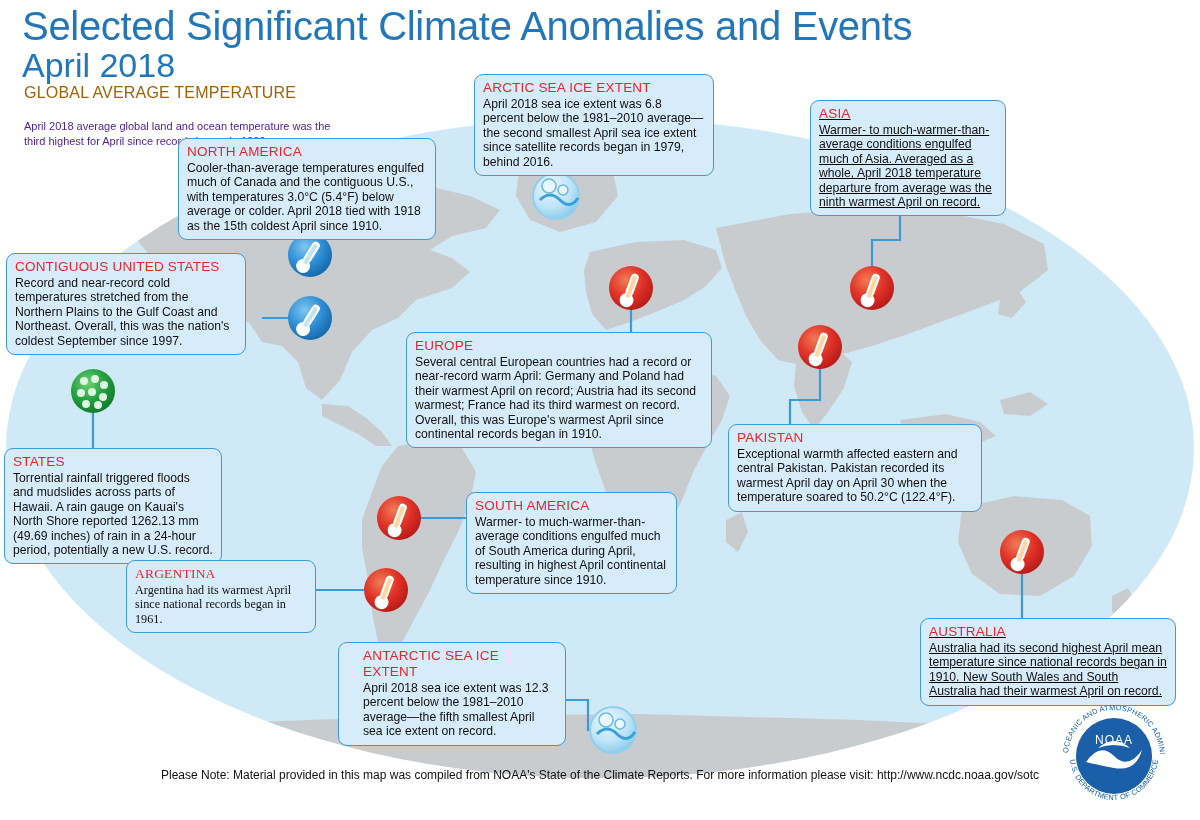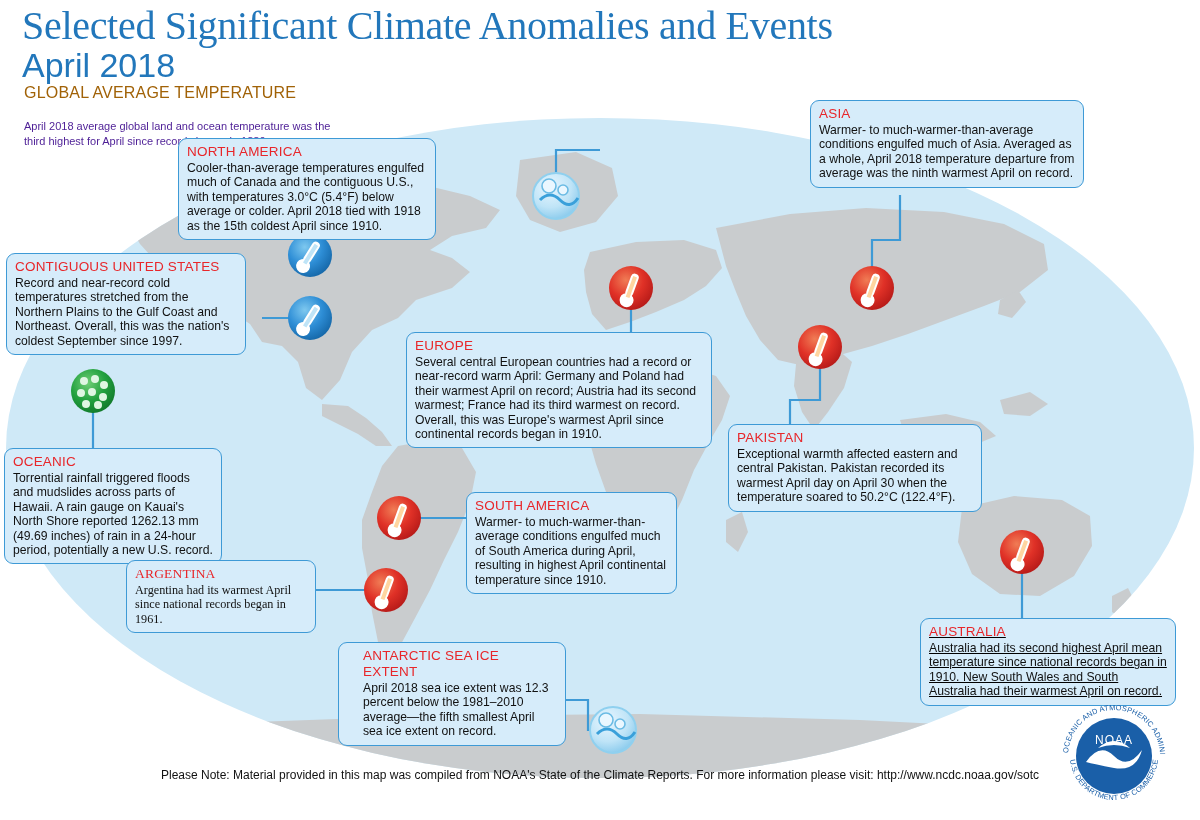--- a/index.html
+++ b/index.html
@@ -11,21 +11,20 @@
     position:relative;
     overflow:hidden;
   }
   #stage { position:absolute; inset:0; width:1200px; height:820px; }
 
   
   .title {
     position:absolute; left:22px; top:4px;
     font-size:40px; line-height:44px; color:#2277bb; font-weight:400;
     letter-spacing:-0.3px;
-    font-family:Liberation Serif, serif;
   }
   .subtitle {
     position:absolute; left:22px; top:46px;
     font-size:34px; line-height:38px; color:#2277bb; font-weight:400;
   }
 
   
   .gat { position:absolute; left:24px; top:84px; width:330px; }
   .gat .h { color:#a16207; font-size:16px; letter-spacing:0.2px; }
   .gat .b { color:#4c1d95; font-size:11px; line-height:15px; margin-top:17px; }
@@ -247,22 +246,26 @@
   </svg>
 
   <div class="title">Selected Significant Climate Anomalies and Events</div>
   <div class="subtitle">April 2018</div>
 
   <div class="gat">
     <div class="h">GLOBAL AVERAGE TEMPERATURE</div>
     <div class="b">April 2018 average global land and ocean temperature was the third highest for April since records began in 1880.</div>
   </div>
 
-
-  <div class="box" style="left:810px; top:100px; width:274px;">
+  <div class="box" style="left:474px; top:74px; width:240px;">
+    <div class="hd">ARCTIC SEA ICE EXTENT</div>
+    <div class="bd">April 2018 sea ice extent was 6.8 percent below the 1981–2010 average—the second smallest April sea ice extent since satellite records began in 1979, behind 2016.</div>
+  </div>
+
+  <div class="box" style="left:810px; top:100px; width:196px;text-decoration:underline;">
     <div class="hd">ASIA</div>
     <div class="bd">Warmer- to much-warmer-than-average conditions engulfed much of Asia. Averaged as a whole, April 2018 temperature departure from average was the ninth warmest April on record.</div>
   </div>
 
   <div class="box" style="left:178px; top:138px; width:258px;">
     <div class="hd">NORTH AMERICA</div>
     <div class="bd">Cooler-than-average temperatures engulfed much of Canada and the contiguous U.S., with temperatures 3.0°C (5.4°F) below average or colder. April 2018 tied with 1918 as the 15th coldest April since 1910.</div>
   </div>
 
   <div class="box" style="left:6px; top:242px; width:240px;margin-top:11px;">
@@ -274,21 +277,21 @@
     <div class="hd">EUROPE</div>
     <div class="bd">Several central European countries had a record or near-record warm April: Germany and Poland had their warmest April on record; Austria had its second warmest; France had its third warmest on record. Overall, this was Europe's warmest April since continental records began in 1910.</div>
   </div>
 
   <div class="box" style="left:728px; top:424px; width:254px;">
     <div class="hd">PAKISTAN</div>
     <div class="bd">Exceptional warmth affected  eastern and central Pakistan. Pakistan recorded its warmest April day on April 30 when the temperature soared to 50.2°C (122.4°F).</div>
   </div>
 
   <div class="box" style="left:4px; top:448px; width:218px;">
-    <div class="hd">OCEANIC</div>
+    <div class="hd">STATES</div>
     <div class="bd">Torrential rainfall triggered floods and mudslides across parts of Hawaii. A rain gauge on Kauai's North Shore reported 1262.13 mm (49.69 inches) of rain in a 24-hour period, potentially a new U.S. record.</div>
   </div>
 
   <div class="box" style="left:466px; top:492px; width:211px;">
     <div class="hd">SOUTH AMERICA</div>
     <div class="bd">Warmer- to much-warmer-than-average conditions engulfed much of South America during April, resulting in highest April continental temperature since 1910.</div>
   </div>
 
   <div class="box" style="left:126px; top:560px; width:190px;font-family:Liberation Serif, serif;">
     <div class="hd">ARGENTINA</div>

